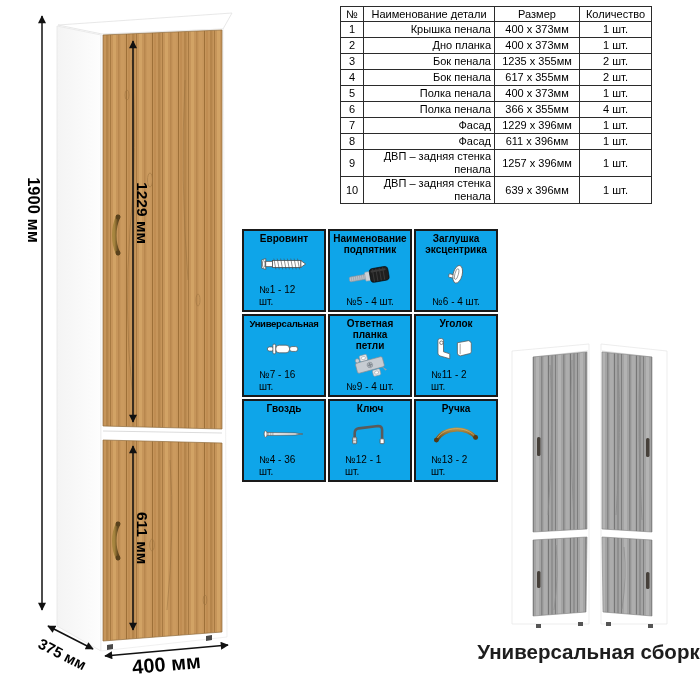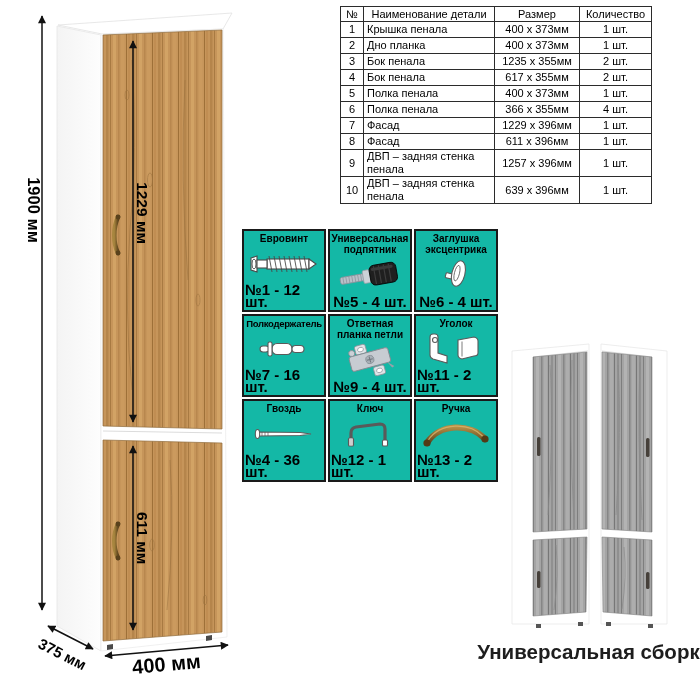--- a/index.html
+++ b/index.html
@@ -6,33 +6,33 @@
   body{width:700px;height:689px;position:relative;overflow:hidden;
        font-family:"Liberation Sans",sans-serif;color:#000;}
   .stage{position:absolute;left:0;top:0;width:700px;height:689px;}
   svg.illus{position:absolute;left:0;top:0;}
 
   
   table.parts{position:absolute;left:340px;top:6px;border-collapse:collapse;
     font-size:11px;line-height:13px;table-layout:fixed;background:#fff;}
   .parts th,.parts td{border:1px solid #2b2b2b;padding:0 3px;height:15px;
     text-align:center;vertical-align:middle;font-weight:400;background:#fff;}
-  .parts td.name{text-align:left;}
+  .parts td.name{text-align:right;}
   .parts th{height:14px;}
 
   
   .hw{position:absolute;left:242px;top:229px;display:grid;
       grid-template-columns:repeat(3,84px);grid-auto-rows:83px;gap:2px;}
-  .hw-cell{border:2px solid #1a1a1a;background:#14b8a6;box-sizing:border-box;
-      display:flex;flex-direction:column;align-items:center;padding:2px 1px 1px;}
+  .hw-cell{border:2px solid #1a1a1a;background:#0ea5e9;box-sizing:border-box;
+      display:flex;flex-direction:column;align-items:center;padding:2px 15px 1px;}
   .hw-title{font-weight:bold;font-size:10px;line-height:11px;text-align:center;}
   .hw-title.tight{font-size:9.5px;letter-spacing:-0.3px;white-space:nowrap;}
   .hw-icon{flex:1;display:flex;align-items:center;justify-content:center;width:100%;min-height:0;}
   .hw-icon svg{display:block;}
-  .hw-count{font-weight:bold;font-size:15px;line-height:12px;margin-top:auto;padding-bottom:1px;}
+  .hw-count{font-weight:normal;font-size:10px;line-height:12px;margin-top:auto;padding-bottom:1px;}
 
   .ol{stroke:#4a4a4a;fill:#fff;stroke-width:1.1;}
   .ol2{stroke:#5a5a5a;fill:#fff;stroke-width:1.1;}
   .dim{font-weight:bold;fill:#000;}
 </style>
 </head>
 <body>
 
 <div class="stage">
 
@@ -242,21 +242,21 @@
           <ellipse cx="7" cy="20" rx="2" ry="5" fill="none" stroke="#4a4a4a" stroke-width="0.9"></ellipse>
           <rect x="10" y="16" width="10" height="8" class="ol"></rect>
         </svg>
       </div>
       <div class="hw-count">№1 - 12 шт.</div>
     </div>
 
 
 
     <div class="hw-cell">
-      <div class="hw-title">Универсальная подпятник</div>
+      <div class="hw-title">Наименование подпятник</div>
       <div class="hw-icon">
         <svg width="72" height="42" viewBox="0 0 72 42">
           <g transform="rotate(-10 36 21)">
             <rect x="6" y="17.5" width="24" height="7" rx="2" fill="#b9c0c8" stroke="#8a929b" stroke-width="0.8"></rect>
             <path d="M9,17.5 v7 M12,17.5 v7 M15,17.5 v7 M18,17.5 v7 M21,17.5 v7 M24,17.5 v7 M27,17.5 v7" stroke="#8a929b" stroke-width="0.7" fill="none"></path>
             <rect x="29" y="14.5" width="7" height="13" rx="1.5" fill="#ccd2d8" stroke="#99a0a8" stroke-width="0.8"></rect>
             <rect x="36" y="11" width="27" height="20" rx="5" fill="#1f1f1f" stroke="#000" stroke-width="0.8"></rect>
             <path d="M41,12 v18 M46,12 v18 M51,12 v18 M56,12 v18" stroke="#3d3d3d" stroke-width="1.2" fill="none"></path>
             <rect x="38" y="13.5" width="22" height="3" rx="1.5" fill="#3a3a3a"></rect>
           </g>
@@ -273,21 +273,21 @@
             <rect x="26" y="21" width="9" height="5" rx="1" class="ol2"></rect>
             <ellipse cx="38" cy="19" rx="6.5" ry="13" class="ol2"></ellipse>
             <ellipse cx="36.5" cy="19" rx="2.5" ry="8" fill="none" stroke="#5a5a5a" stroke-width="0.8"></ellipse>
           </g>
         </svg>
       </div>
       <div class="hw-count">№6 - 4 шт.</div>
     </div>
 
     <div class="hw-cell">
-      <div class="hw-title tight">Полкодержатель</div>
+      <div class="hw-title tight">Универсальная</div>
       <div class="hw-icon">
         <svg width="72" height="36" viewBox="0 0 72 36">
           <rect x="12" y="15" width="9" height="6" rx="3" class="ol2"></rect>
           <rect x="24" y="12.5" width="20" height="11" rx="5" class="ol2"></rect>
           <rect x="20" y="11" width="4" height="14" rx="1.5" class="ol2"></rect>
           <rect x="44" y="14.5" width="12" height="7" rx="3.5" class="ol2"></rect>
         </svg>
       </div>
       <div class="hw-count">№7 - 16 шт.</div>
     </div>

